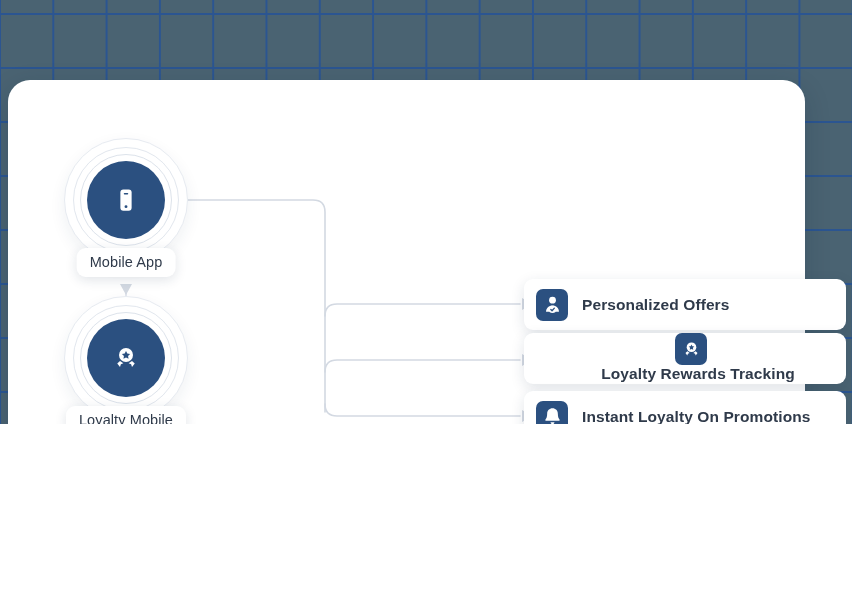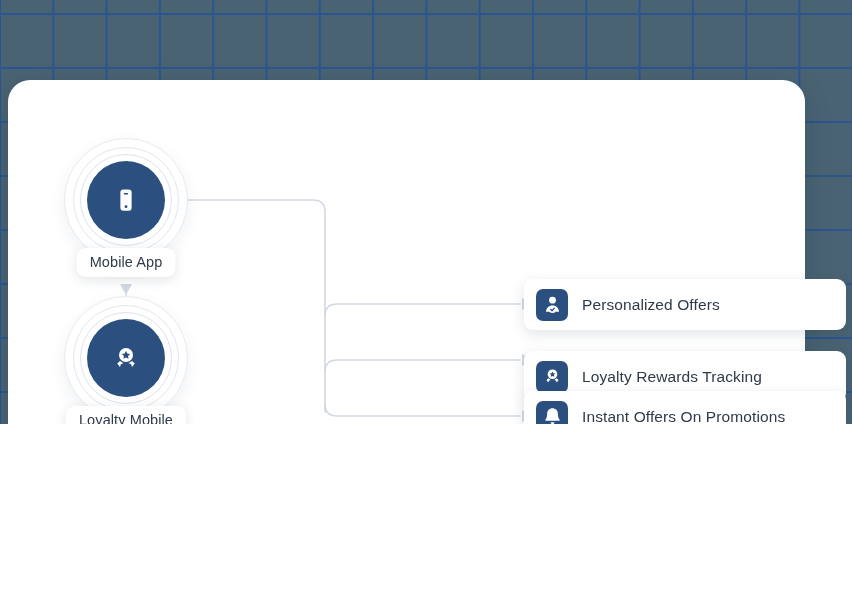--- a/index.html
+++ b/index.html
@@ -112,41 +112,42 @@
     height: 51px;
     background: #ffffff;
     border-radius: 9px;
     box-shadow: 0 4px 14px rgba(25,45,75,.13);
     display: flex;
     align-items: center;
     padding-left: 12px;
     box-sizing: border-box;
   }
   .feature-card.c1 { top: 279px; }
-  .feature-card.c2 { top: 351px; }
+  .feature-card.c2 { top: 333px; flex-direction: column; }
   .feature-card.c3 { top: 391px; }
 
   .card-icon {
     width: 32px;
     height: 32px;
     border-radius: 7px;
     background: #2b5080;
     flex: 0 0 auto;
     display: flex;
     align-items: center;
     justify-content: center;
   }
   .card-icon svg { display: block; }
 
   .card-label {
     margin-left: 14px;
     font-size: 15.5px;
     color: #2f3a4a;
     white-space: nowrap;
     letter-spacing: .1px;
+    font-weight: bold;
   }
 </style>
 </head>
 <body>
 
 <div id="stage">
 
   <div id="grid"></div>
 
   <div id="panel"></div>
@@ -239,16 +240,16 @@
 
   <div class="feature-card c3">
     <div class="card-icon">
       <span>
         <svg width="21" height="21" viewBox="0 0 24 24">
           <path d="M12 2.6 c-3.5 0-6.1 2.7-6.1 6.2 0 3.6-.9 5.4-1.9 6.6 -.5.6-.1 1.5.7 1.5 h14.6 c.8 0 1.2-.9.7-1.5 -1-1.2-1.9-3.0-1.9-6.6 0-3.5-2.6-6.2-6.1-6.2 Z" fill="#ffffff"></path>
           <path d="M9.7 18.6 c.3 1.4 1.2 2.3 2.3 2.3 s2.0-.9 2.3-2.3 Z" fill="#ffffff"></path>
         </svg>
       </span>
     </div>
-    <div class="card-label">Instant Offers On Promotions</div>
+    <div class="card-label">Instant Loyalty On Promotions</div>
   </div>
 
 </div>
 
 </body></html>

